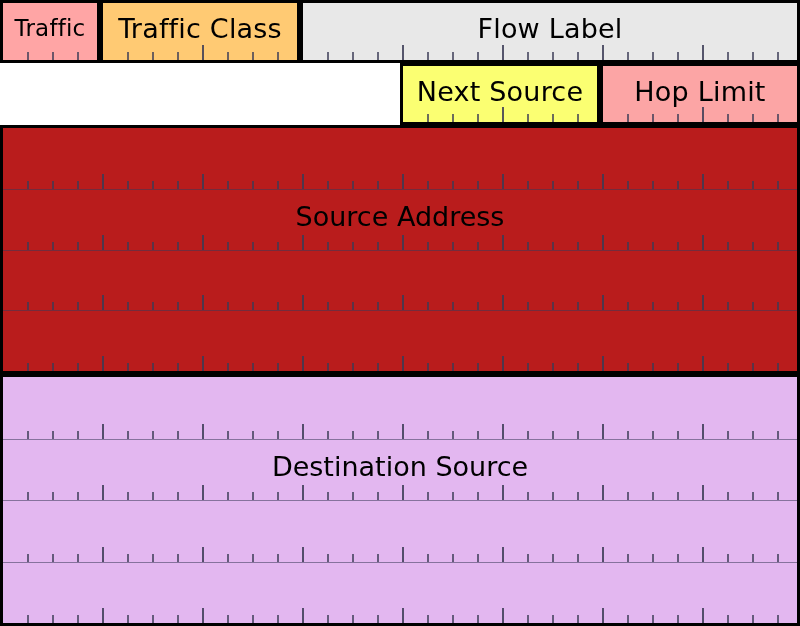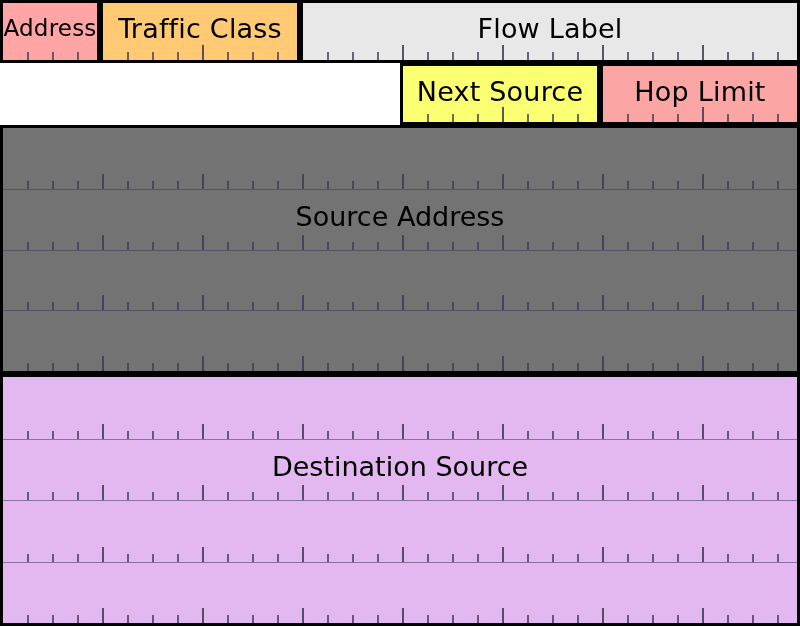--- a/index.html
+++ b/index.html
@@ -86,21 +86,21 @@
     background: #3b3b55;
   }
   .tick.t-minor { height: 8px; opacity: .75; }
   .tick.t-major { height: 15px; opacity: .85; }
 </style>
 </head>
 <body>
 
 <div id="diagram">
     <div class="field" style="left: 0px; top: 0px; width: 100px; height: 63px; background: rgb(255, 165, 165); border-color: rgb(0, 0, 0);">
-      <span class="field-label small" style="color: rgb(0, 0, 0);">Address</span>
+      <span class="field-label small" style="color: rgb(0, 0, 0);">Traffic</span>
       <div class="ticks">
         <div class="tick t-minor" style="left: 24px; height: 8px; background: rgb(59, 59, 85);"></div>
         <div class="tick t-minor" style="left: 49px; height: 8px; background: rgb(59, 59, 85);"></div>
         <div class="tick t-minor" style="left: 74px; height: 8px; background: rgb(59, 59, 85);"></div>
       </div>
     </div>
     <div class="field" style="left: 300px; top: 0px; width: 500px; height: 63px; background: rgb(232, 232, 232); border-color: rgb(0, 0, 0);">
       <span class="field-label" style="color: rgb(0, 0, 0);">Flow Label</span>
       <div class="ticks">
         <div class="tick t-minor" style="left: 24px; height: 8px; background: rgb(59, 59, 85);"></div>
@@ -153,21 +153,21 @@
       <div class="ticks">
         <div class="tick t-minor" style="left: 24px; height: 8px; background: rgb(59, 59, 85);"></div>
         <div class="tick t-minor" style="left: 49px; height: 8px; background: rgb(59, 59, 85);"></div>
         <div class="tick t-minor" style="left: 74px; height: 8px; background: rgb(59, 59, 85);"></div>
         <div class="tick t-major" style="left: 99px; height: 15px; background: rgb(59, 59, 85);"></div>
         <div class="tick t-minor" style="left: 124px; height: 8px; background: rgb(59, 59, 85);"></div>
         <div class="tick t-minor" style="left: 149px; height: 8px; background: rgb(59, 59, 85);"></div>
         <div class="tick t-minor" style="left: 174px; height: 8px; background: rgb(59, 59, 85);"></div>
       </div>
     </div>
-    <div class="block" style="left: 0px; top: 125px; width: 800px; height: 249px; background: #737373; border-color: rgb(0, 0, 0);">
+    <div class="block" style="left: 0px; top: 125px; width: 800px; height: 249px; background: #b91c1c; border-color: rgb(0, 0, 0);">
       <div class="rowline" style="top: 61px;"></div>
       <div class="ticks" style="height: 61px; top: 0px;">
         <div class="tick t-minor" style="left: 24px; height: 8px; background: rgb(59, 59, 85);"></div>
         <div class="tick t-minor" style="left: 49px; height: 8px; background: rgb(59, 59, 85);"></div>
         <div class="tick t-minor" style="left: 74px; height: 8px; background: rgb(59, 59, 85);"></div>
         <div class="tick t-major" style="left: 99px; height: 15px; background: rgb(59, 59, 85);"></div>
         <div class="tick t-minor" style="left: 124px; height: 8px; background: rgb(59, 59, 85);"></div>
         <div class="tick t-minor" style="left: 149px; height: 8px; background: rgb(59, 59, 85);"></div>
         <div class="tick t-minor" style="left: 174px; height: 8px; background: rgb(59, 59, 85);"></div>
         <div class="tick t-major" style="left: 199px; height: 15px; background: rgb(59, 59, 85);"></div>

